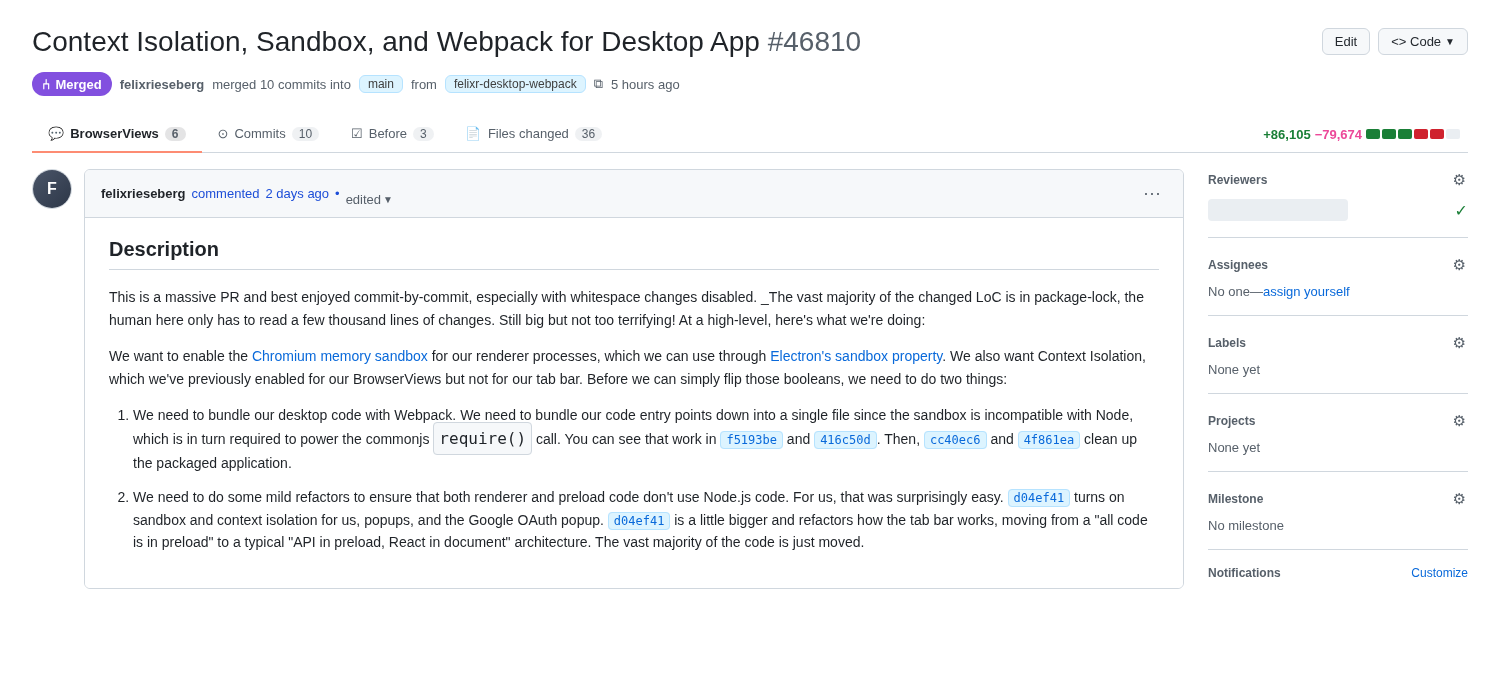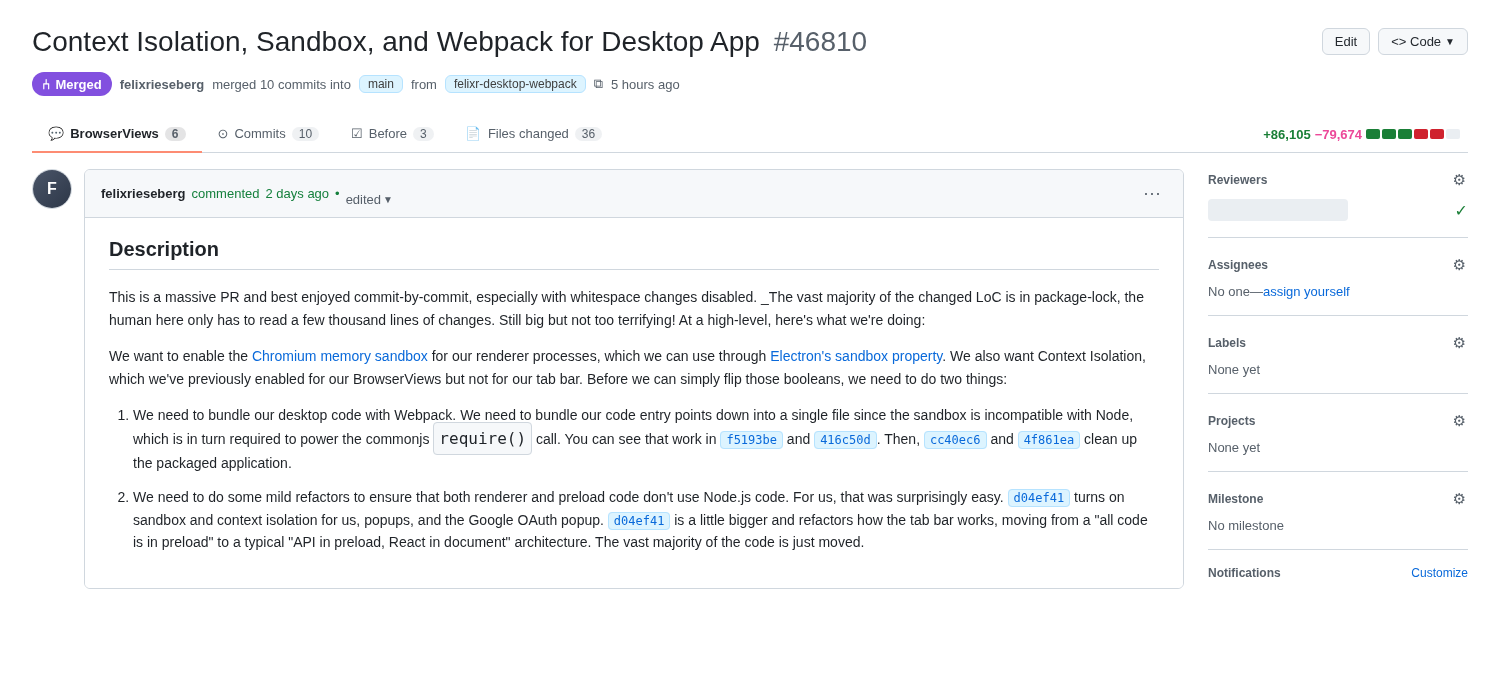--- a/index.html
+++ b/index.html
@@ -21,21 +21,20 @@
     .pr-title {
       font-size: 28px;
       font-weight: 400;
       color: #1f2328;
       line-height: 1.3;
       flex: 1;
     }
     .pr-title .pr-number {
       color: #57606a;
       font-weight: 300;
-      margin-left: 6px;
     }
     .header-actions {
       display: flex;
       gap: 8px;
       margin-left: 16px;
       flex-shrink: 0;
       margin-top: 4px;
     }
     .btn {
       padding: 5px 12px;
@@ -193,21 +192,21 @@
       align-items: center;
       gap: 6px;
       font-size: 13px;
       color: #57606a;
     }
     .comment-author {
       font-weight: 600;
       color: #1f2328;
     }
     .comment-meta-link {
-      color: #15803d;
+      color: #1d4ed8;
     }
     .edited-dropdown {
       display: flex;
       align-items: center;
       gap: 2px;
       cursor: pointer;
       color: #57606a;
       font-size: 13px;
       margin-top: 12px;
     }

